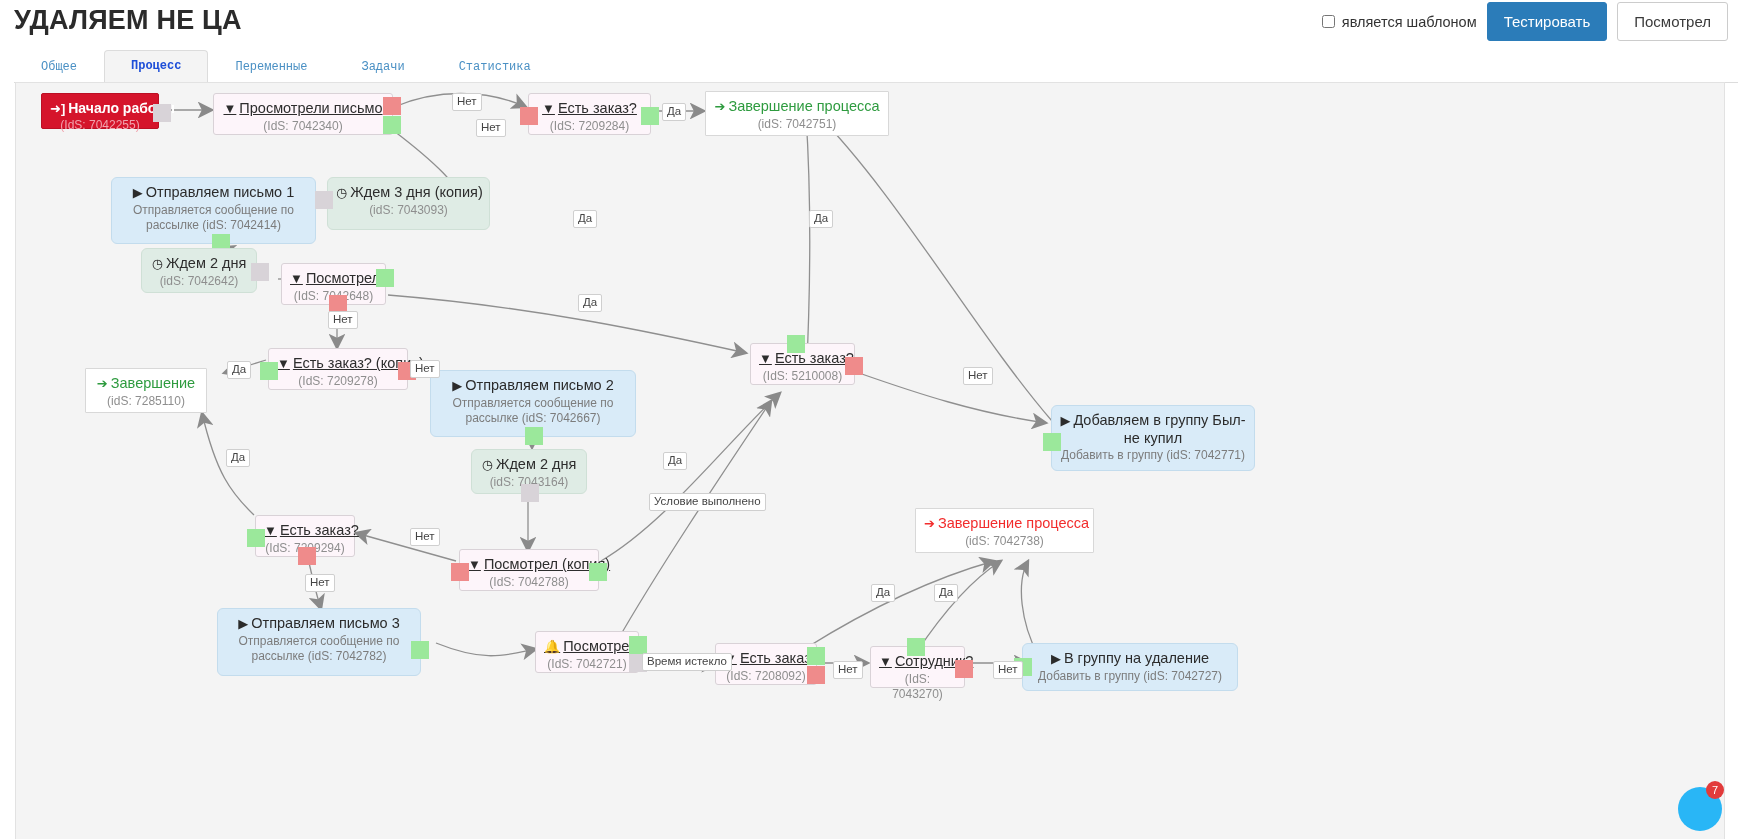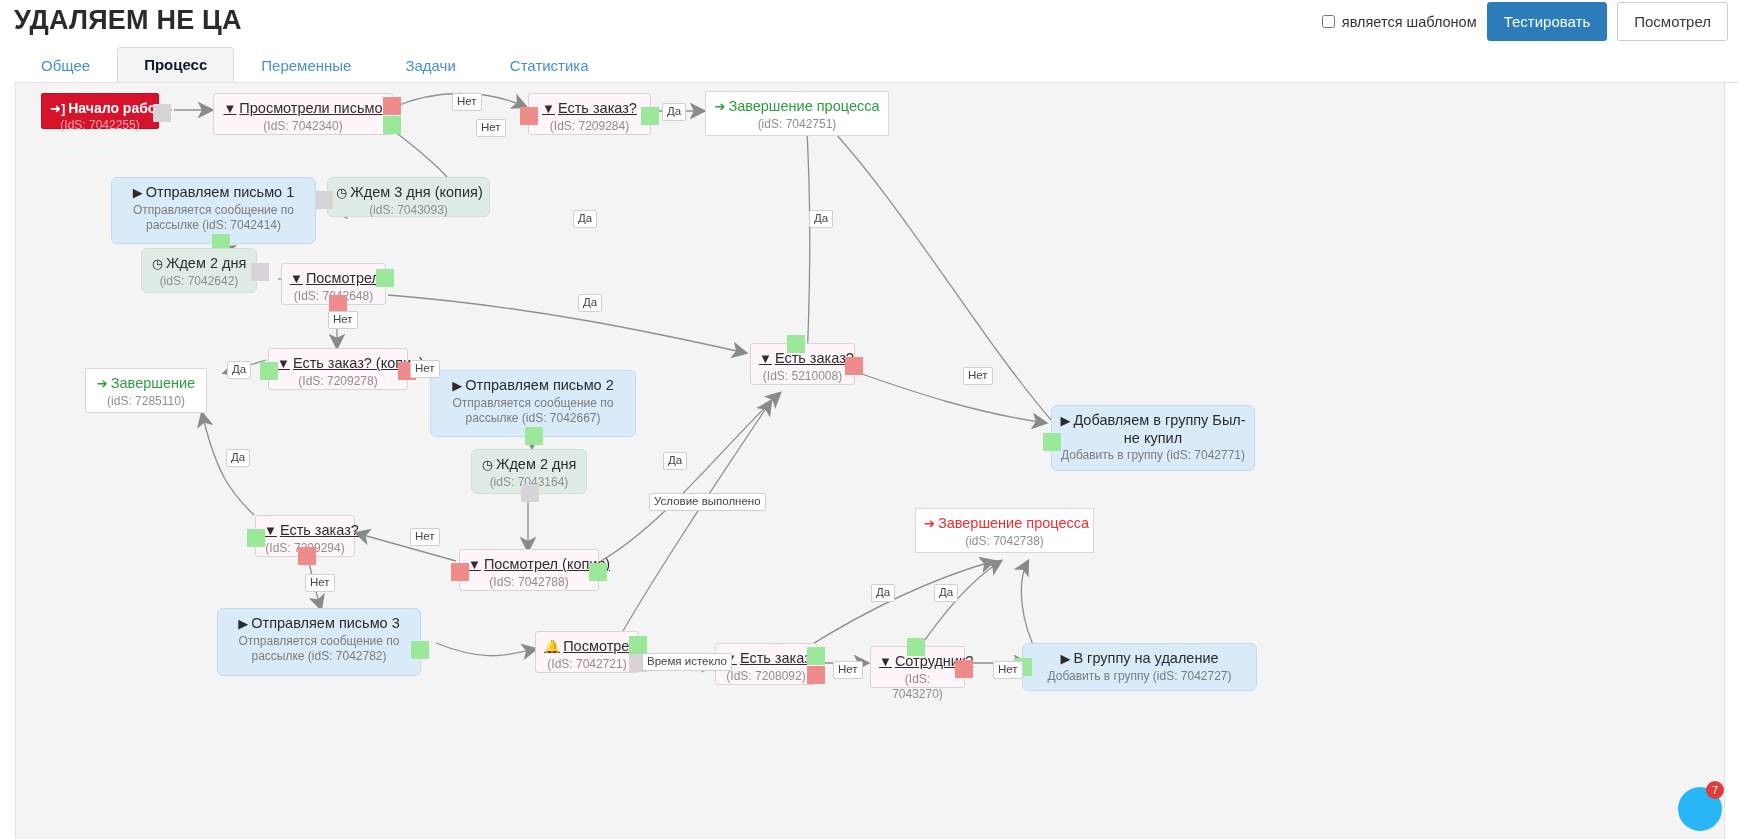--- a/index.html
+++ b/index.html
@@ -39,28 +39,28 @@
   .btn-success .plus{font-weight:bold;margin-right:4px;}
   .caret{display:inline-block;margin-left:7px;border-left:5px solid transparent;border-right:5px solid transparent;border-top:5px solid #fff;vertical-align:middle;}
 
   
   .tabs{
     position:absolute;left:14px;top:46px;right:0;height:36px;
     display:flex;align-items:flex-end;
     border-bottom:1px solid #dcdcdc;
   }
   .tab{
-    font-size:15px;color:#4a90c4;
+    font-size:12px;color:#4a90c4;
     padding:8px 26px 9px;cursor:pointer;
     border:1px solid transparent;border-bottom:none;
     border-radius:4px 4px 0 0;margin-bottom:-1px;
-    background:transparent;white-space:nowrap;
+    background:transparent;white-space:nowrap;font-family:Liberation Mono, monospace;
   }
   .tab.active{
-    color:#0f172a;font-weight:bold;background:#f4f4f4;
+    color:#1d4ed8;font-weight:bold;background:#f4f4f4;
     border-color:#dcdcdc;border-bottom:1px solid #f4f4f4;
   }
 
   
   .canvas{
     position:absolute;left:15px;top:82px;
     width:1708px;height:757px;
     background:#f4f4f4;
     border:1px solid #e2e2e2;border-bottom:none;
     overflow:hidden;
@@ -240,21 +240,21 @@
     <div class="ttl"><span class="ico">➔</span><span>Завершение процесса</span></div>
     <div class="sub">(idS: 7042751)</div>
   </div>
 
   <div class="node n-mail wrap" style="left:95px;top:94px;width:205px;height:67px;">
     <div class="ttl"><span class="ico">▶</span><span>Отправляем письмо 1</span></div>
     <div class="sub">Отправляется сообщение по рассылке (idS: 7042414)</div>
     <div class="port green" style="left:100px;bottom:-9px;"></div>
   </div>
 
-  <div class="node n-wait" style="left:311px;top:94px;width:163px;height:40px;">
+  <div class="node n-wait" style="left:311px;top:94px;width:163px;height:53px;">
     <div class="ttl"><span class="ico">◷</span><span>Ждем 3 дня (копия)</span></div>
     <div class="sub">(idS: 7043093)</div>
     <div class="port grey" style="left:-13px;top:13px;"></div>
   </div>
 
   <div class="node n-wait" style="left:125px;top:165px;width:116px;height:45px;">
     <div class="ttl"><span class="ico">◷</span><span>Ждем 2 дня</span></div>
     <div class="sub">(idS: 7042642)</div>
     <div class="port grey" style="right:-13px;top:14px;"></div>
   </div>
@@ -342,21 +342,21 @@
     <div class="sub">(IdS: 7043270)</div>
     <div class="port green" style="left:36px;top:-9px;"></div>
     <div class="port red" style="right:-9px;top:13px;"></div>
   </div>
 
   <div class="node n-end red" style="left:899px;top:425px;width:179px;height:45px;">
     <div class="ttl"><span class="ico">➔</span><span>Завершение процесса</span></div>
     <div class="sub">(idS: 7042738)</div>
   </div>
 
-  <div class="node n-mail" style="left:1006px;top:560px;width:235px;height:48px;">
+  <div class="node n-mail" style="left:1006px;top:560px;width:216px;height:48px;">
     <div class="ttl"><span class="ico">▶</span><span>В группу на удаление</span></div>
     <div class="sub">Добавить в группу (idS: 7042727)</div>
     <div class="port green" style="left:-9px;top:14px;"></div>
   </div>
 
   <div class="elabel" style="left:436px;top:10px;">Нет</div>
   <div class="elabel" style="left:460px;top:36px;">Нет</div>
   <div class="elabel" style="left:646px;top:20px;">Да</div>
   <div class="elabel" style="left:557px;top:127px;">Да</div>
   <div class="elabel" style="left:793px;top:127px;">Да</div>

